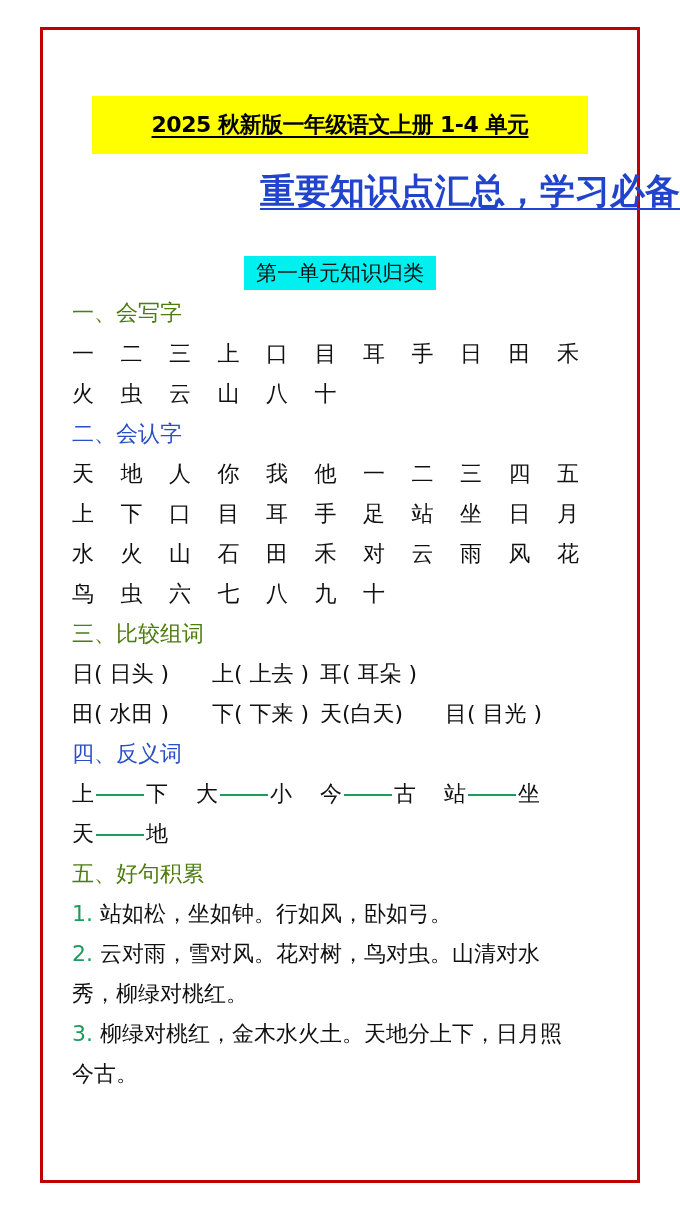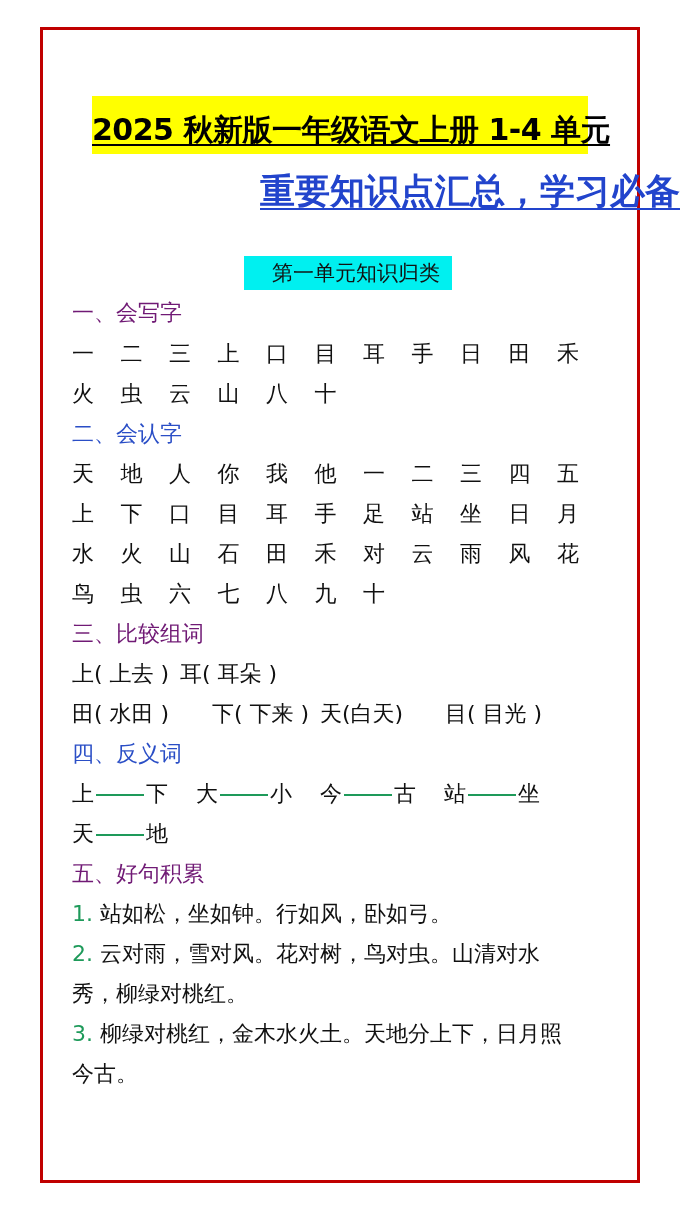--- a/index.html
+++ b/index.html
@@ -3,30 +3,30 @@
   <meta charset="utf-8">
   <style>
     html, body { margin: 0; padding: 0; background: #ffffff; }
     body { width: 680px; height: 1209px; position: relative; overflow: hidden;
       font-family: "DejaVu Sans", "Liberation Sans", sans-serif; color: #111; }
     .frame { position: absolute; left: 40px; top: 27px; width: 594px; height: 1150px;
       border: 3px solid #c00000; }
     .title1-wrap { position: absolute; left: 92px; top: 96px; width: 496px; height: 58px;
       background: #ffff00; }
     .title1 { position: absolute; left: 0; right: 0; top: 14px; text-align: center;
-      font-size: 30px; font-weight: bold; color: #000; white-space: nowrap;
+      font-size: 22px; font-weight: bold; color: #000; white-space: nowrap;
       text-decoration: underline; text-decoration-thickness: 2px; text-underline-offset: 4px;
       letter-spacing: -0.5px; }
     .title2 { position: absolute; left: 0; width: 680px; top: 168px; text-align: right;
       font-size: 35px; font-weight: bold; color: #2244cc; white-space: nowrap;
       text-decoration: underline; text-decoration-thickness: 2px; text-underline-offset: 5px; }
     .unit-title { position: absolute; left: 244px; top: 256px; width: 192px; height: 34px;
-      background: #00f0f0; color: #111; font-size: 21px; line-height: 34px; text-align: center; padding-left: 16px; }
+      background: #00f0f0; color: #111; font-size: 21px; line-height: 34px; text-align: center; }
     .heading { position: absolute; left: 72px; font-size: 22px; white-space: nowrap; }
-    .red { color: #701a75; }
+    .red { color: #4d7c0f; }
     .blue { color: #2a4ec6; }
     .row { position: absolute; left: 72px; font-size: 22px; white-space: nowrap; display: flex; }
     .cell { width: 48.5px; display: inline-block; }
     .ant { display: inline-flex; align-items: center; }
     .dash { display: inline-block; width: 48px; height: 2px; background: #1e9a5a; margin: 0 2px; position: relative; top: 1px; }
     .line { position: absolute; left: 72px; font-size: 22px; white-space: nowrap; }
     .num { color: #1e9a5a; }
   </style>
 </head>
 <body>
@@ -108,20 +108,21 @@
     <span class="cell">虫</span>
     <span class="cell">六</span>
     <span class="cell">七</span>
     <span class="cell">八</span>
     <span class="cell">九</span>
     <span class="cell">十</span>
   </div>
 
 <div class="heading red" style="top:619px">三、比较组词</div>
 <div class="row" style="top:659px">
+  <span style="width:140px;display:inline-block">日( 日头 )</span>
   <span style="width:108px;display:inline-block">上( 上去 )</span>
   <span style="display:inline-block">耳( 耳朵 )</span>
 </div>
 <div class="row" style="top:699px">
   <span style="width:140px;display:inline-block">田( 水田 )</span>
   <span style="width:108px;display:inline-block">下( 下来 )</span>
   <span style="width:125px;display:inline-block">天(白天)</span>
   <span style="display:inline-block">目( 目光 )</span>
 </div>
 

